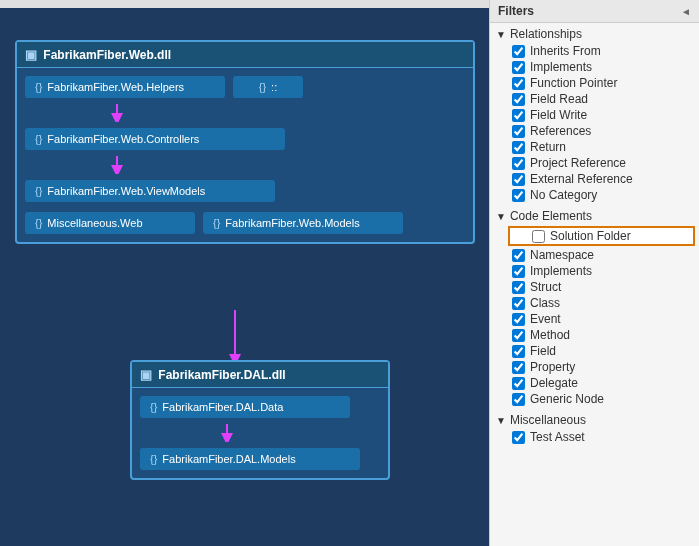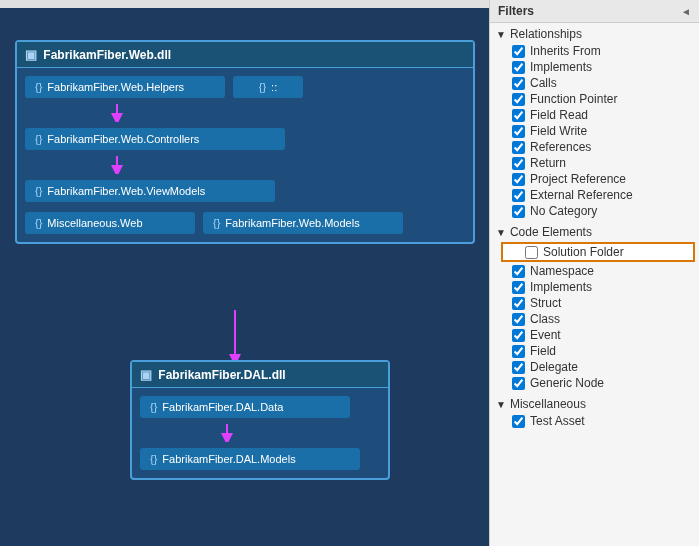--- a/index.html
+++ b/index.html
@@ -88,21 +88,21 @@
     }
 
     .solution-folder-box {
       display: flex;
       align-items: center;
       padding: 1px 4px 1px 22px;
       color: #333;
       font-size: 12px;
       cursor: pointer;
       border: 2px solid #d97706;
-      margin: 1px 4px 1px 11px;
+      margin: 1px 4px 1px 18px;
       background: #fff;
     }
 
     .solution-folder-box input[type="checkbox"] {
       margin-right: 5px;
       width: 13px;
       height: 13px;
     }
 
     .dll-box {
@@ -297,24 +297,20 @@
         <div class="filter-item">
           <input type="checkbox" checked="" style="">
           <span>Inherits From</span>
         </div>
         <div class="filter-item">
           <input type="checkbox" checked="" style="">
           <span>Implements</span>
         </div>
         <div class="filter-item">
           <input type="checkbox" checked="" style="">
-          <span>Calls</span>
-        </div>
-        <div class="filter-item">
-          <input type="checkbox" checked="" style="">
           <span>Function Pointer</span>
         </div>
         <div class="filter-item">
           <input type="checkbox" checked="" style="">
           <span>Field Read</span>
         </div>
         <div class="filter-item">
           <input type="checkbox" checked="" style="">
           <span>Field Write</span>
         </div>
@@ -366,21 +362,29 @@
         <div class="filter-item">
           <input type="checkbox" checked="" style="">
           <span>Class</span>
         </div>
         <div class="filter-item">
           <input type="checkbox" checked="" style="">
           <span>Event</span>
         </div>
         <div class="filter-item">
           <input type="checkbox" checked="" style="">
+          <span>Method</span>
+        </div>
+        <div class="filter-item">
+          <input type="checkbox" checked="" style="">
           <span>Field</span>
+        </div>
+        <div class="filter-item">
+          <input type="checkbox" checked="" style="">
+          <span>Property</span>
         </div>
         <div class="filter-item">
           <input type="checkbox" checked="" style="">
           <span>Delegate</span>
         </div>
         <div class="filter-item">
           <input type="checkbox" checked="" style="">
           <span>Generic Node</span>
         </div>
       </div>

